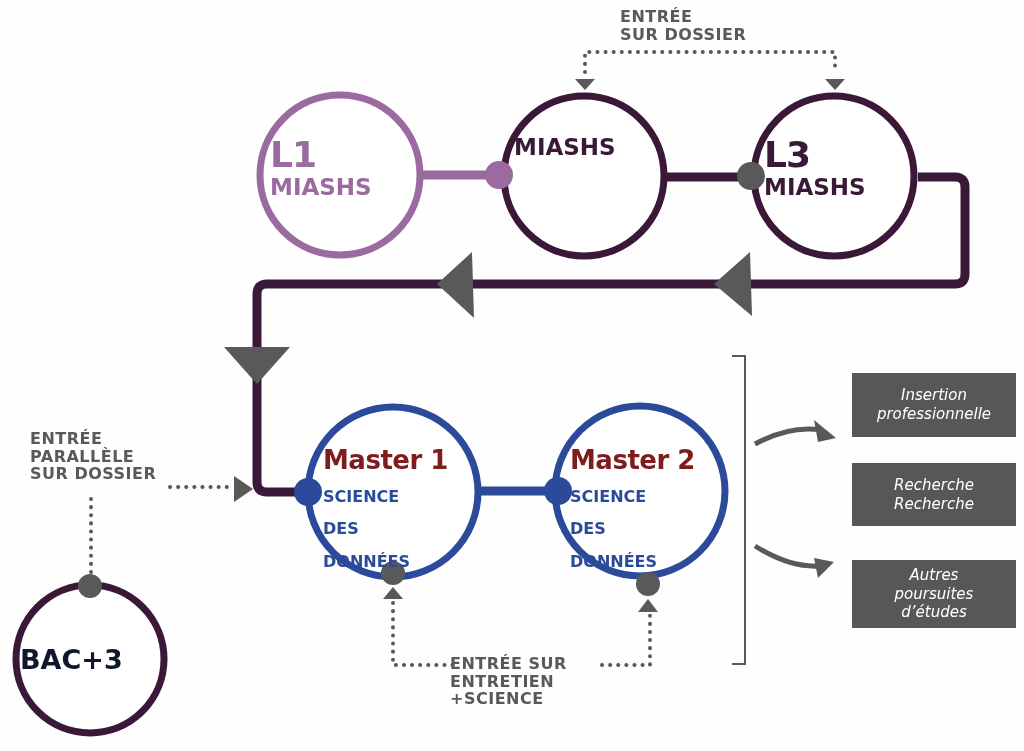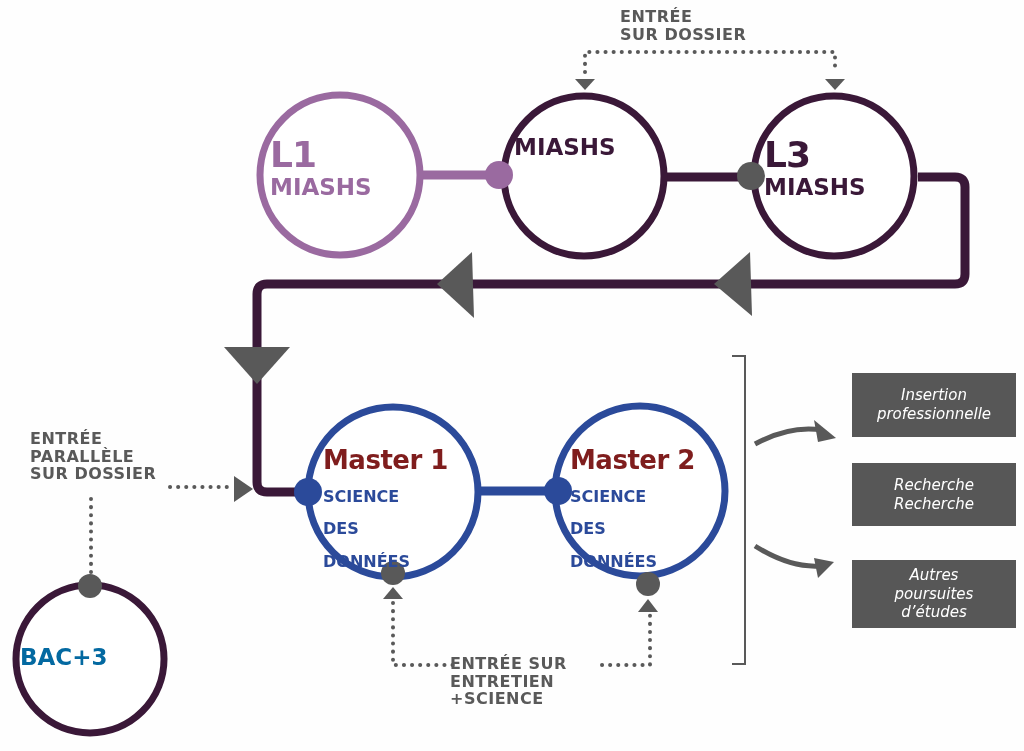--- a/index.html
+++ b/index.html
@@ -92,21 +92,21 @@
   <div class="m-sub">DONNÉES</div>
 </div>
 
 <div class="t" style="left:570px;top:446px;width:145px;">
   <div class="m-title">Master 2</div>
   <div class="m-sub">SCIENCE</div>
   <div class="m-sub">DES</div>
   <div class="m-sub">DONNÉES</div>
 </div>
 
-<div class="t" style="left:20px;top:645px;width:140px;color:#0369a1;font-size:23px;">
+<div class="t" style="left:20px;top:645px;width:140px;color:#0f172a;font-size:27px;">
   <div>BAC+3</div>
 </div>
 
 <div class="t lbl" style="left:30px;top:430px;width:140px;">
   <div>ENTRÉE</div>
   <div>PARALLÈLE</div>
   <div>SUR DOSSIER</div>
 </div>
 
 <div class="t lbl" style="left:450px;top:655px;width:160px;">

